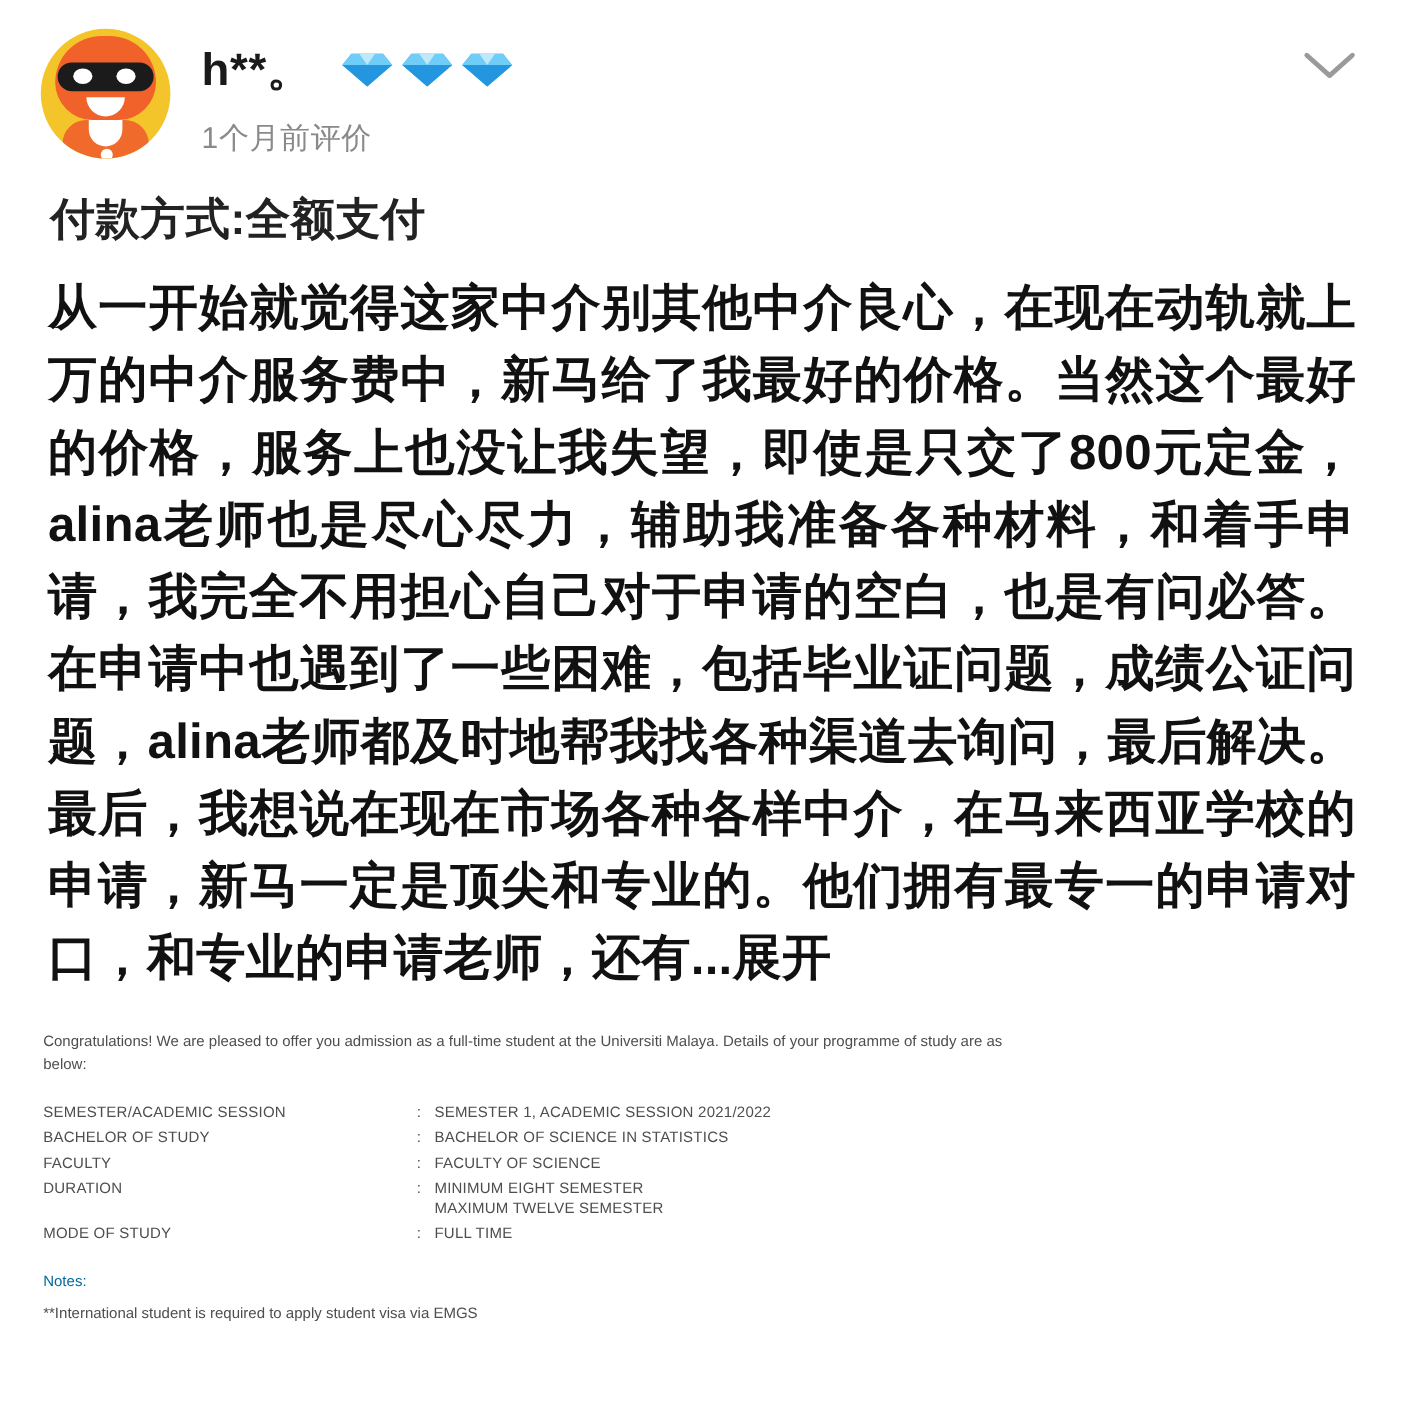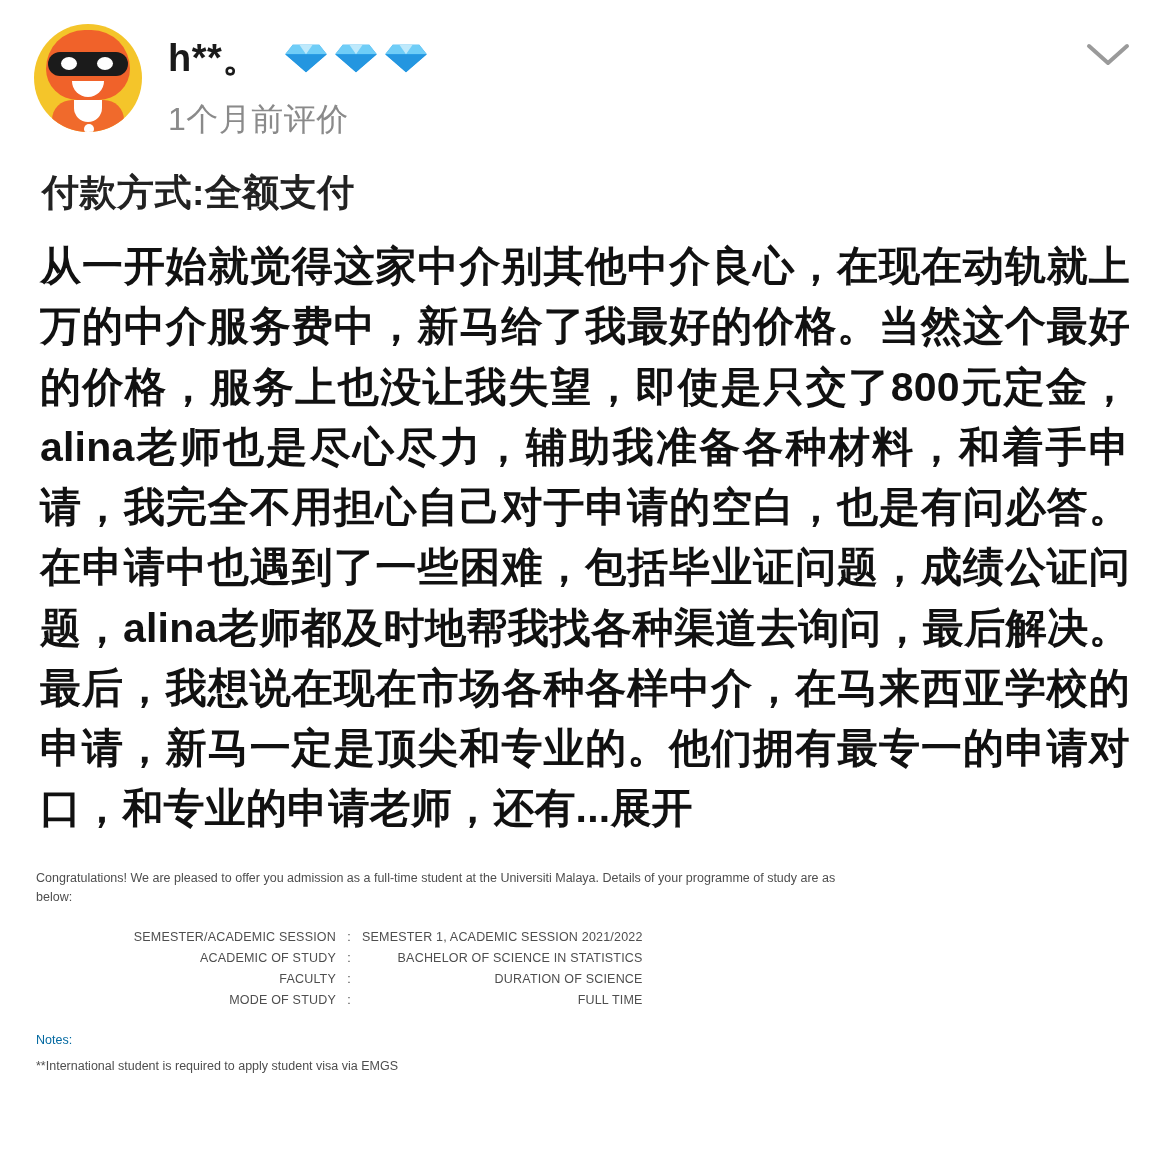--- a/index.html
+++ b/index.html
@@ -109,21 +109,21 @@
     align-items: center;
     margin-left: 22px;
   }
   .gem {
     width: 46px;
     height: 34px;
     margin-right: 4px;
   }
   .review-time {
     margin-top: 14px;
-    font-size: 32px;
+    font-size: 25px;
     color: #8a8a8a;
     letter-spacing: 0.5px;
   }
   .chevron-btn {
     position: absolute;
     right: 34px;
     top: 26px;
     width: 56px;
     height: 56px;
     display: flex;
@@ -187,21 +187,20 @@
   .doc-table {
     margin-left: 6px;
     border-collapse: collapse;
     font-size: 12.5px;
     color: #4e4e4e;
   }
   .doc-table td {
     padding: 2px 0;
     vertical-align: top;
     line-height: 1.35;
-    text-align: right;
   }
   .doc-table td.label { width: 300px; letter-spacing: 0.2px; }
   .doc-table td.colon { width: 26px; text-align: center; }
   .doc-table td.value { letter-spacing: 0.2px; }
   .doc-notes-title {
     font-size: 12.5px;
     margin: 22px 0 12px 6px;
     color: #0369a1;
   }
   .doc-note {
@@ -273,28 +272,34 @@
       <div class="doc-para">Congratulations! We are pleased to offer you admission as a full-time student at the Universiti Malaya. Details of your programme of study are as below:</div>
 
       <table class="doc-table">
         <tbody>
           <tr>
             <td class="label">SEMESTER/ACADEMIC SESSION</td>
             <td class="colon">:</td>
             <td class="value">SEMESTER 1, ACADEMIC SESSION 2021/2022</td>
           </tr>
           <tr>
-            <td class="label">ACADEMIC OF STUDY</td>
+            <td class="label">BACHELOR OF STUDY</td>
             <td class="colon">:</td>
             <td class="value">BACHELOR OF SCIENCE IN STATISTICS</td>
           </tr>
           <tr>
             <td class="label">FACULTY</td>
             <td class="colon">:</td>
-            <td class="value">DURATION OF SCIENCE</td>
+            <td class="value">FACULTY OF SCIENCE</td>
+          </tr>
+          <tr>
+            <td class="label">DURATION</td>
+            <td class="colon">:</td>
+            <td class="value" style="white-space:pre-line">MINIMUM EIGHT SEMESTER
+MAXIMUM TWELVE SEMESTER</td>
           </tr>
           <tr>
             <td class="label">MODE OF STUDY</td>
             <td class="colon">:</td>
             <td class="value">FULL TIME</td>
           </tr>
         </tbody>
       </table>
 
       <div class="doc-notes-title">Notes:</div>

